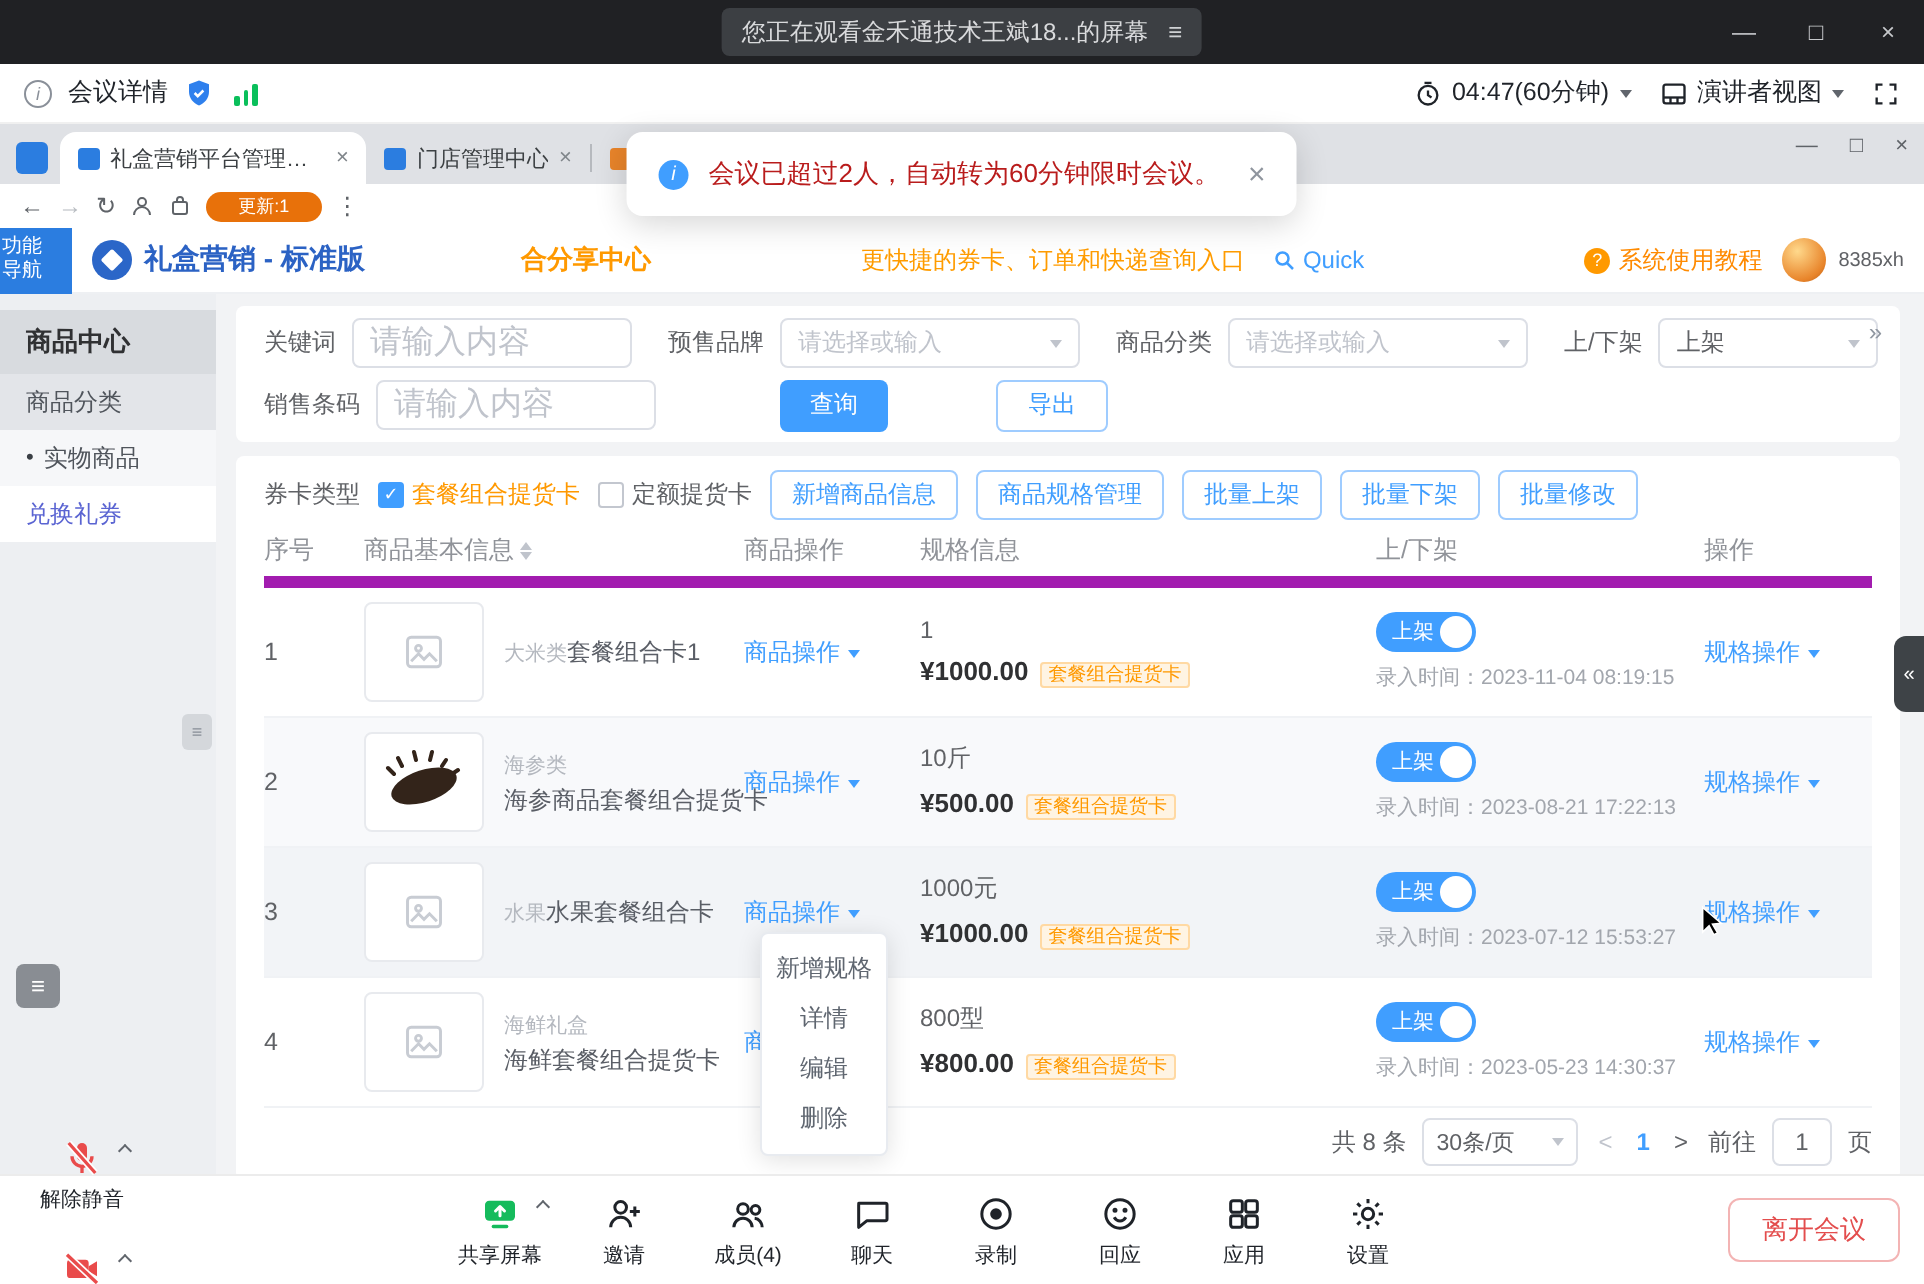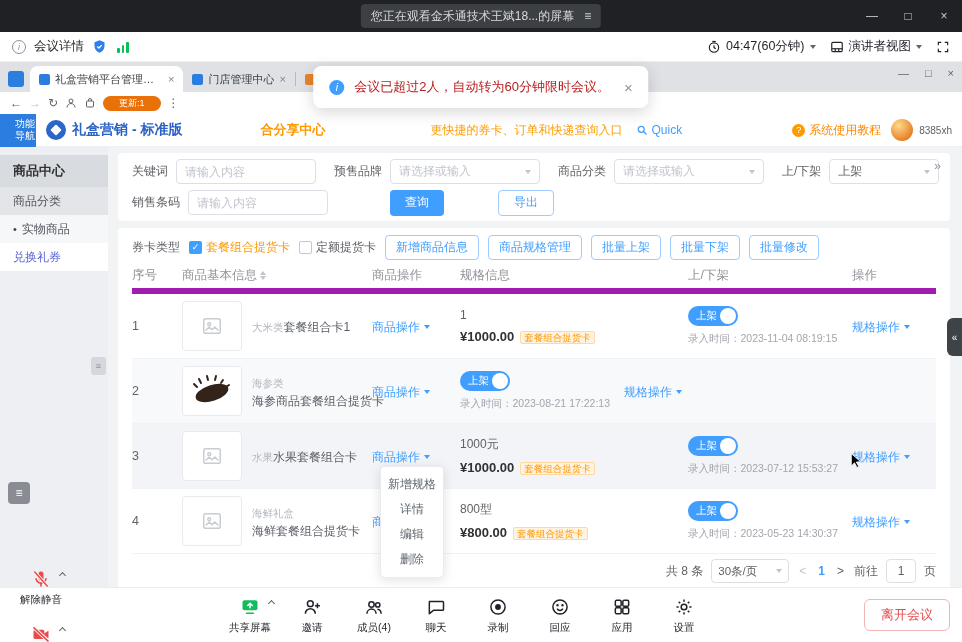--- a/index.html
+++ b/index.html
@@ -43,21 +43,21 @@
 .nav-ic{font-size:12px;color:#5f6368;cursor:pointer;}
 .nav-ic.dis{color:#b8bcc1;}
 .omnibox{flex:1;height:17px;border:1px solid #dfe1e5;border-radius:9px;display:flex;align-items:center;gap:5px;padding:0 8px;font-size:10.5px;color:#202124;background:#fff;cursor:text;}
 .omni-url{flex:1;white-space:nowrap;overflow:hidden;}
 .omni-star{color:#5f6368;font-size:11px;cursor:pointer;}
 .badge-update{background:#e8710a;color:#fff;font-size:9px;border-radius:8px;padding:1px 16px;white-space:nowrap;cursor:pointer;}
 .bar-more{color:#5f6368;font-size:12px;cursor:pointer;}
 
 
 .appheader{height:33px;background:#fff;border-bottom:1px solid #eef0f3;display:flex;align-items:center;position:relative;}
-.fn-nav{width:36px;height:33px;background:#2b7de0;color:#fff;font-size:10px;display:flex;align-items:center;justify-content:flex-end;text-align:center;line-height:1.25;cursor:pointer;flex:none;}
+.fn-nav{width:36px;height:33px;background:#2b7de0;color:#fff;font-size:10px;display:flex;align-items:center;justify-content:flex-start;text-align:center;line-height:1.25;cursor:pointer;flex:none;}
 .fn-nav span{width:22px;word-break:break-all;display:block;}
 .logo-c{width:20px;height:20px;border-radius:50%;background:#2b66c8;margin-left:10px;flex:none;display:flex;align-items:center;justify-content:center;}
 .logo-c i{width:8px;height:8px;background:#fff;transform:rotate(45deg);display:block;border-radius:1px;}
 .brand{font-size:14px;font-weight:bold;color:#2b62c4;margin-left:6px;white-space:nowrap;}
 .share-center{margin-left:78px;font-size:13px;font-weight:bold;color:#ff9900;white-space:nowrap;cursor:pointer;}
 .promo{margin-left:105px;font-size:12px;color:#ff9c00;white-space:nowrap;}
 .quick{margin-left:14px;display:flex;align-items:center;gap:3px;color:#409eff;font-size:12px;cursor:pointer;}
 .tutorial{margin-left:auto;display:flex;align-items:center;gap:4px;color:#ff8a00;font-size:12px;white-space:nowrap;cursor:pointer;}
 .help-c{width:13px;height:13px;border-radius:50%;background:#ff9900;color:#fff;font-size:9px;display:flex;align-items:center;justify-content:center;flex:none;}
 .avatar{width:22px;height:22px;border-radius:50%;background:radial-gradient(circle at 35% 30%,#ffd98c,#e8842a 70%,#b45a14);margin:0 6px 0 10px;flex:none;cursor:pointer;}
@@ -76,21 +76,21 @@
 
 .main{flex:1;background:#f2f3f5;padding:6px 12px 0 10px;overflow:hidden;}
 .card{background:#fff;border-radius:4px;}
 
 
 .filter-card{padding:6px 14px;position:relative;}
 .f-row{display:flex;align-items:center;height:25px;}
 .f-row + .f-row{margin-top:6px;gap:44px;}
 .f-group{display:flex;align-items:center;margin-right:18px;}
 .f-label{font-size:12px;color:#606266;margin-right:8px;white-space:nowrap;}
-.f-input{height:25px;border:1px solid #dcdfe6;border-radius:4px;padding:0 8px;font-size:12px;color:#303133;outline:none;background:#fff;}
+.f-input{height:25px;border:1px solid #dcdfe6;border-radius:4px;padding:0 8px;font-size:16px;color:#303133;outline:none;background:#fff;}
 .f-input::placeholder{color:#c0c4cc;}
 .f-select{height:25px;border:1px solid #dcdfe6;border-radius:4px;display:flex;align-items:center;padding:0 8px;font-size:12px;background:#fff;cursor:pointer;}
 .f-select .ph{color:#c0c4cc;}
 .f-select .val{color:#606266;}
 .f-select .caret-d{margin-left:auto;border-top-color:#c0c4cc;}
 .w140{width:140px;}.w150{width:150px;}.w110{width:110px;}
 .btn{border:none;border-radius:4px;font-size:12px;display:inline-flex;align-items:center;justify-content:center;height:26px;padding:0 15px;cursor:pointer;white-space:nowrap;font-family:inherit;}
 .btn-primary{background:#409eff;color:#fff;}
 .btn-plain{background:#fff;color:#409eff;border:1px solid #9fccff;}
 .collapse-btn{position:absolute;top:6px;right:10px;color:#9097a1;font-size:12px;letter-spacing:-1px;cursor:pointer;}
@@ -421,20 +421,24 @@
                     <ellipse cx="25" cy="22" rx="17" ry="8" fill="#33241a" transform="rotate(-18 25 22)"></ellipse>
                     <path d="M10 16l-3-3M14 12l-2-4M21 9l-1-4M28 9l1-4M34 12l2-3M39 16l3-2" stroke="#33241a" stroke-width="2" stroke-linecap="round"></path>
                   </svg>
               </span>
               <span class="pmeta"><span class="cat">海参类</span><span class="nm">海参商品套餐组合提货卡</span></span>
             </div>
             <div class="c3"><span class="oplink">
                   <span>商品操作</span>
                   <i class="caret-d"></i>
                 </span></div>
+            <div class="c4 spec">
+              <div class="sp">10斤</div>
+              <div><span class="price">¥500.00</span><span class="tag">套餐组合提货卡</span></div>
+            </div>
             <div class="c5">
               <div class="switch">
                   <span>上架</span>
                   <span class="knob"></span>
                 </div>
               <div class="time">录入时间：2023-08-21 17:22:13</div>
             </div>
             <div class="c6"><span class="oplink">
                   <span>规格操作</span>
                   <i class="caret-d"></i>

